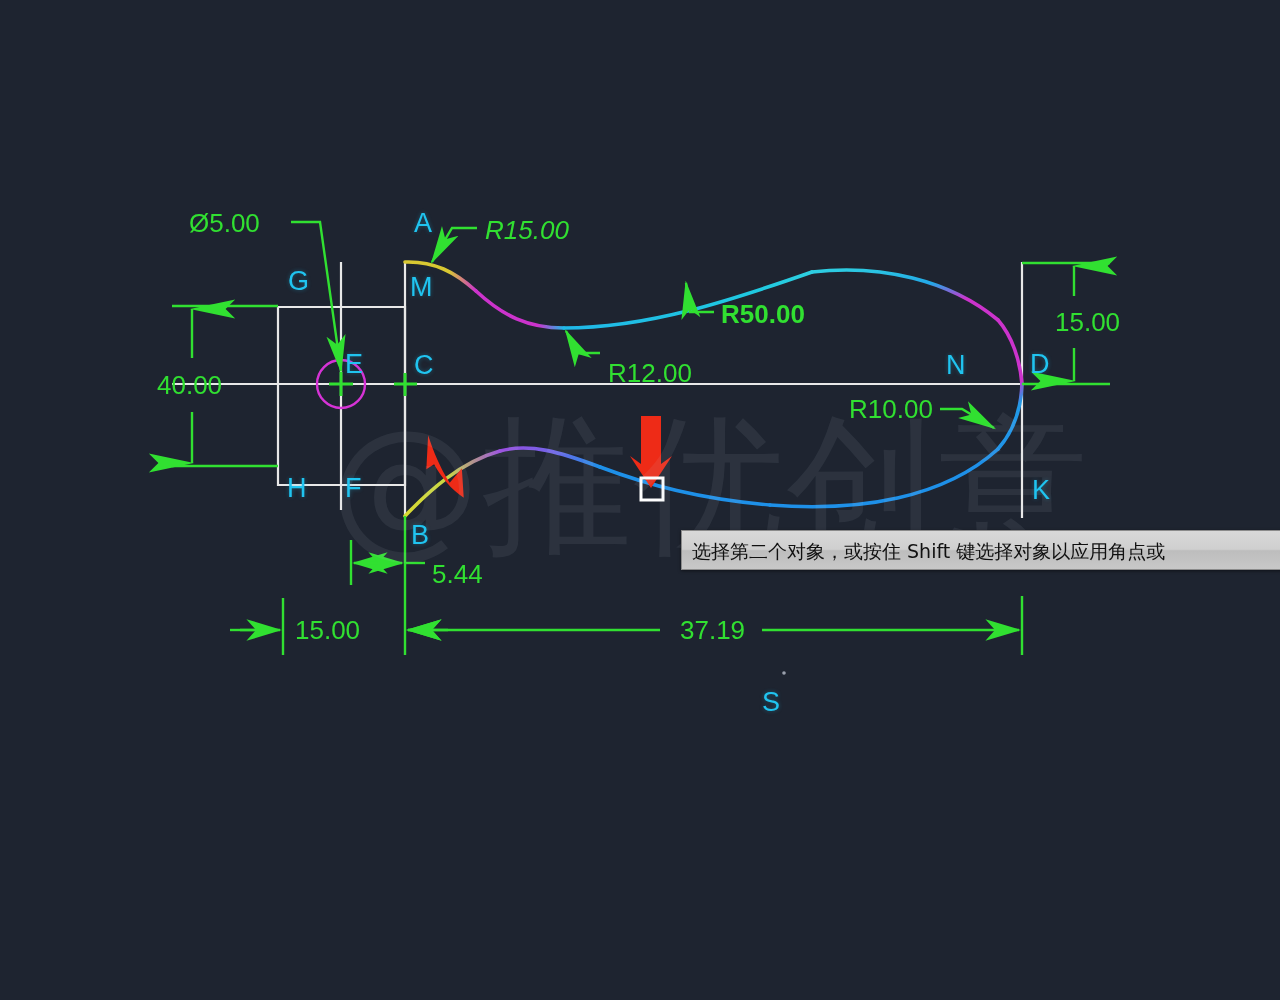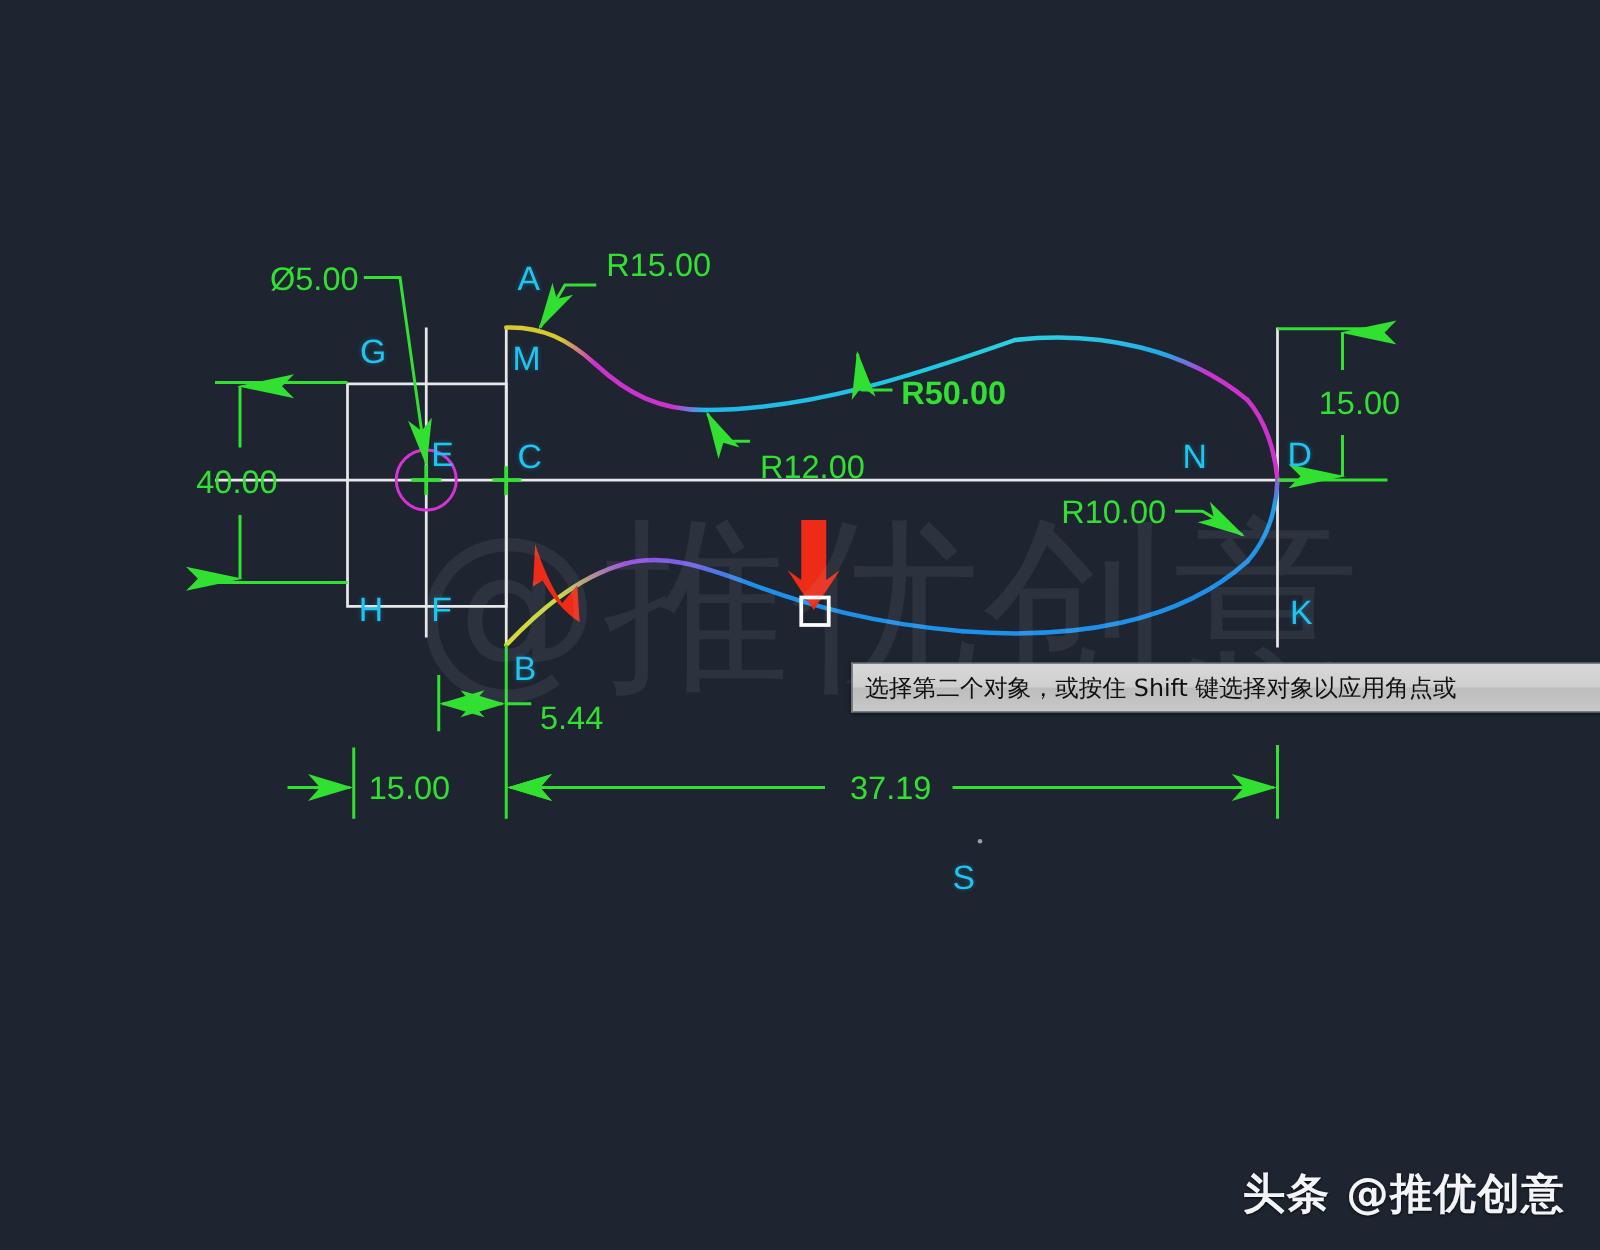--- a/index.html
+++ b/index.html
@@ -228,37 +228,36 @@
       <path d="M424,438 C432,454 440,468 452,482 L462,466 L468,495 C455,489 443,478 434,466 L427,472 Z" transform="rotate(8 446 466)"></path>
       <path d="M641,416 C641,434 641,450 641,464 L630,456 L651,488 L672,456 L661,464 C661,450 661,434 661,416 Z"></path>
     </g>
 
     <rect x="641" y="478" width="22" height="22" fill="none" stroke="#ffffff" stroke-width="3"></rect>
 
     <circle cx="784" cy="673" r="1.8" fill="#9aa0ac"></circle>
   </svg>
 
   <div class="wm-center">@推优创意</div>
-  <div class="wm-brand">头条 @推优创意</div>
 
   <div class="lbl" style="left:414px;top:208px;">A</div>
   <div class="lbl" style="left:410px;top:272px;">M</div>
   <div class="lbl" style="left:288px;top:266px;">G</div>
   <div class="lbl" style="left:345px;top:349px;">E</div>
   <div class="lbl" style="left:414px;top:350px;">C</div>
   <div class="lbl" style="left:946px;top:350px;">N</div>
   <div class="lbl" style="left:1030px;top:349px;">D</div>
   <div class="lbl" style="left:287px;top:473px;">H</div>
   <div class="lbl" style="left:345px;top:473px;">F</div>
   <div class="lbl" style="left:1032px;top:475px;">K</div>
   <div class="lbl" style="left:411px;top:520px;">B</div>
   <div class="lbl" style="left:762px;top:687px;">S</div>
 
-  <div class="dim" style="left:216px;top:208px;">Ø5.00</div>
-  <div class="dim" style="left:485px;top:197px;">R15.00</div>
+  <div class="dim" style="left:189px;top:208px;">Ø5.00</div>
+  <div class="dim" style="left:485px;top:215px;font-style:italic;">R15.00</div>
   <div class="dim" style="left:721px;top:299px;font-weight:bold;">R50.00</div>
   <div class="dim" style="left:608px;top:358px;">R12.00</div>
   <div class="dim" style="left:849px;top:394px;">R10.00</div>
   <div class="dim" style="left:157px;top:370px;">40.00</div>
   <div class="dim" style="left:1055px;top:307px;">15.00</div>
   <div class="dim" style="left:432px;top:559px;">5.44</div>
   <div class="dim" style="left:295px;top:615px;">15.00</div>
   <div class="dim" style="left:680px;top:615px;">37.19</div>
 
   <div class="tooltip">选择第二个对象，或按住 Shift 键选择对象以应用角点或</div>

